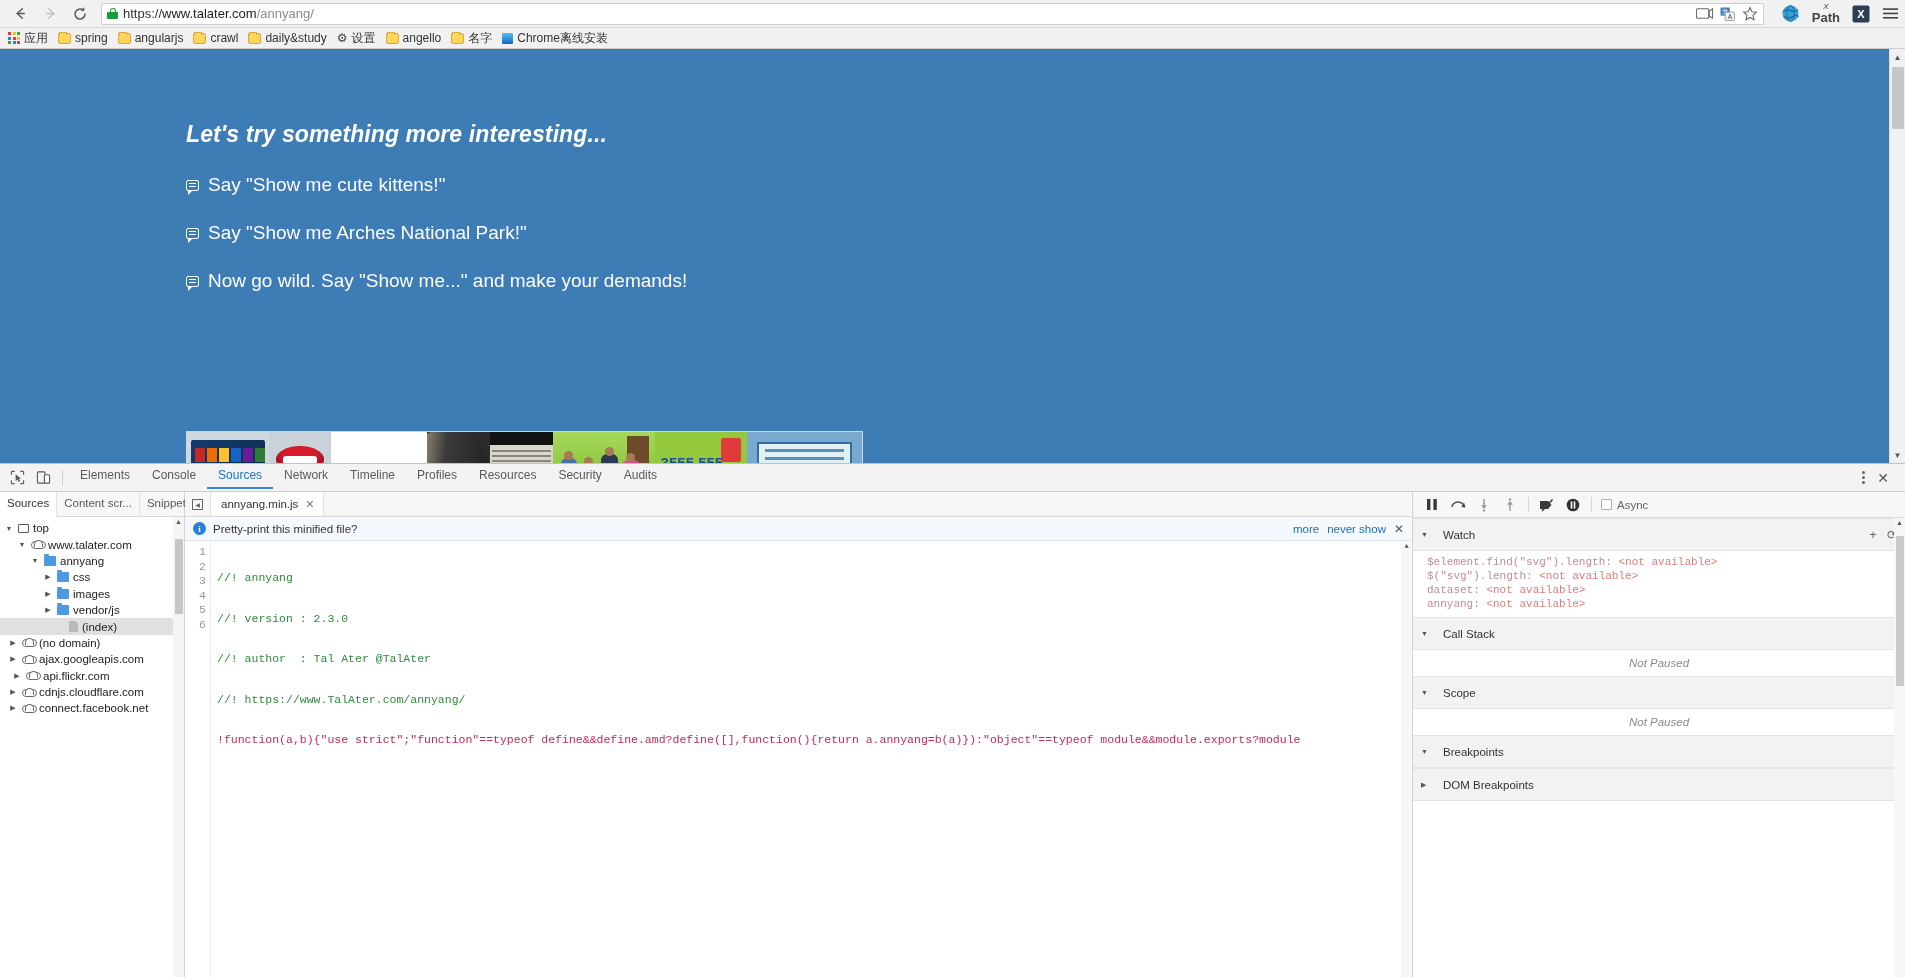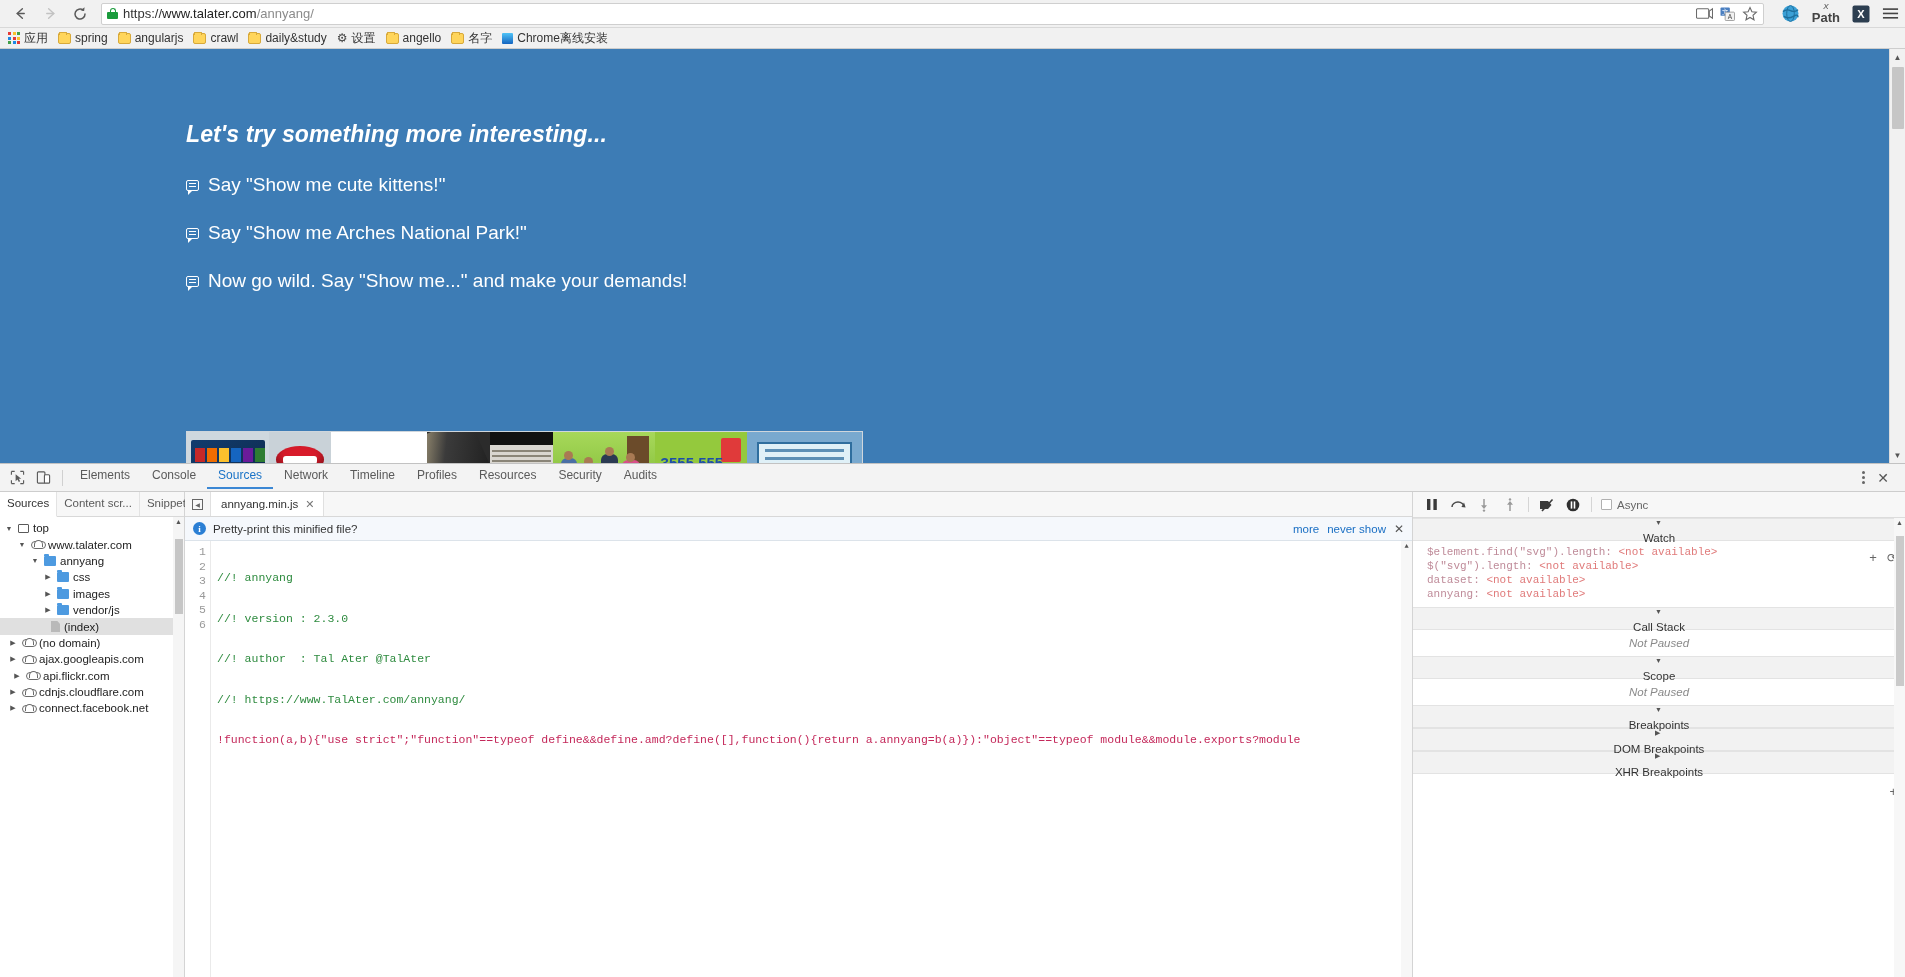--- a/index.html
+++ b/index.html
@@ -460,24 +460,24 @@
   }
   .dbg-btn {
     width:26px; height:22px; display:flex; align-items:center; justify-content:center;
     color:#4a4a4a; font-size:12px;
   }
   .dbg-vsep{ width:1px; height:15px; background:#d5d5d5; margin:0 5px;}
   .async-wrap { display:flex; align-items:center; gap:5px; font-size:11.5px; color:#666; margin-left:4px;}
   .async-box { width:11px; height:11px; border:1px solid #b0b0b0; background:#fff; border-radius:1px;}
   .dbg-scroll { flex:1; overflow:hidden; position:relative;}
   .sect-head {
-    height:23px; display:flex; align-items:center; gap:6px;
+    height:33px; display:flex; align-items:center; gap:14px;
     padding: 0 8px;
     background:#f2f2f2; border-bottom:1px solid #e3e3e3; border-top:1px solid #e3e3e3;
-    font-size:11.5px; color:#333;flex-direction:column;
+    font-size:11.5px; color:#333;
   }
   .caret { font-size:7px; color:#555; width:8px;}
   .sect-head-right { margin-left:auto; display:flex; align-items:center; gap:10px; color:#666; font-size:13px;}
   .watch-body {
     padding: 4px 0 6px 14px;
     font-family:"Liberation Mono", monospace;
     font-size:11px;
   }
   .watch-row { height:14px; line-height:14px; color:#c98a97; }
   .watch-name { color:#bf8b99; }
@@ -783,21 +783,21 @@
         <div class="tree-row" style="padding-left:43px">
           <span class="tw">▶</span>
           <span class="ico-folder"></span>
           <span>images</span>
         </div>
         <div class="tree-row" style="padding-left:43px">
           <span class="tw">▶</span>
           <span class="ico-folder"></span>
           <span>vendor/js</span>
         </div>
-        <div class="tree-row selected" style="padding-left:37px">
+        <div class="tree-row selected" style="padding-left:55px">
           <span class="tw"></span>
           <span class="ico-file"></span>
           <span>(index)</span>
         </div>
         <div class="tree-row" style="padding-left:8px">
           <span class="tw">▶</span>
           <span class="ico-cloud"></span>
           <span>(no domain)</span>
         </div>
         <div class="tree-row" style="padding-left:8px">
@@ -968,27 +968,20 @@
         <div class="sect-head">
           <span class="caret">▼</span>
           <span>Breakpoints</span>
         </div>
 
         <div class="sect-head">
           <span class="caret">▶</span>
           <span>DOM Breakpoints</span>
         </div>
 
-        <div class="sect-head">
-          <span class="caret">▶</span>
-          <span>XHR Breakpoints</span>
-          <span class="sect-head-right">
-              <span>+</span>
-            </span>
-        </div>
 
         <div class="dbg-vscroll">
           <span class="ua">▲</span>
           <span class="vt"></span>
 
         </div>
       </div>
     </div>
 
   </div>

